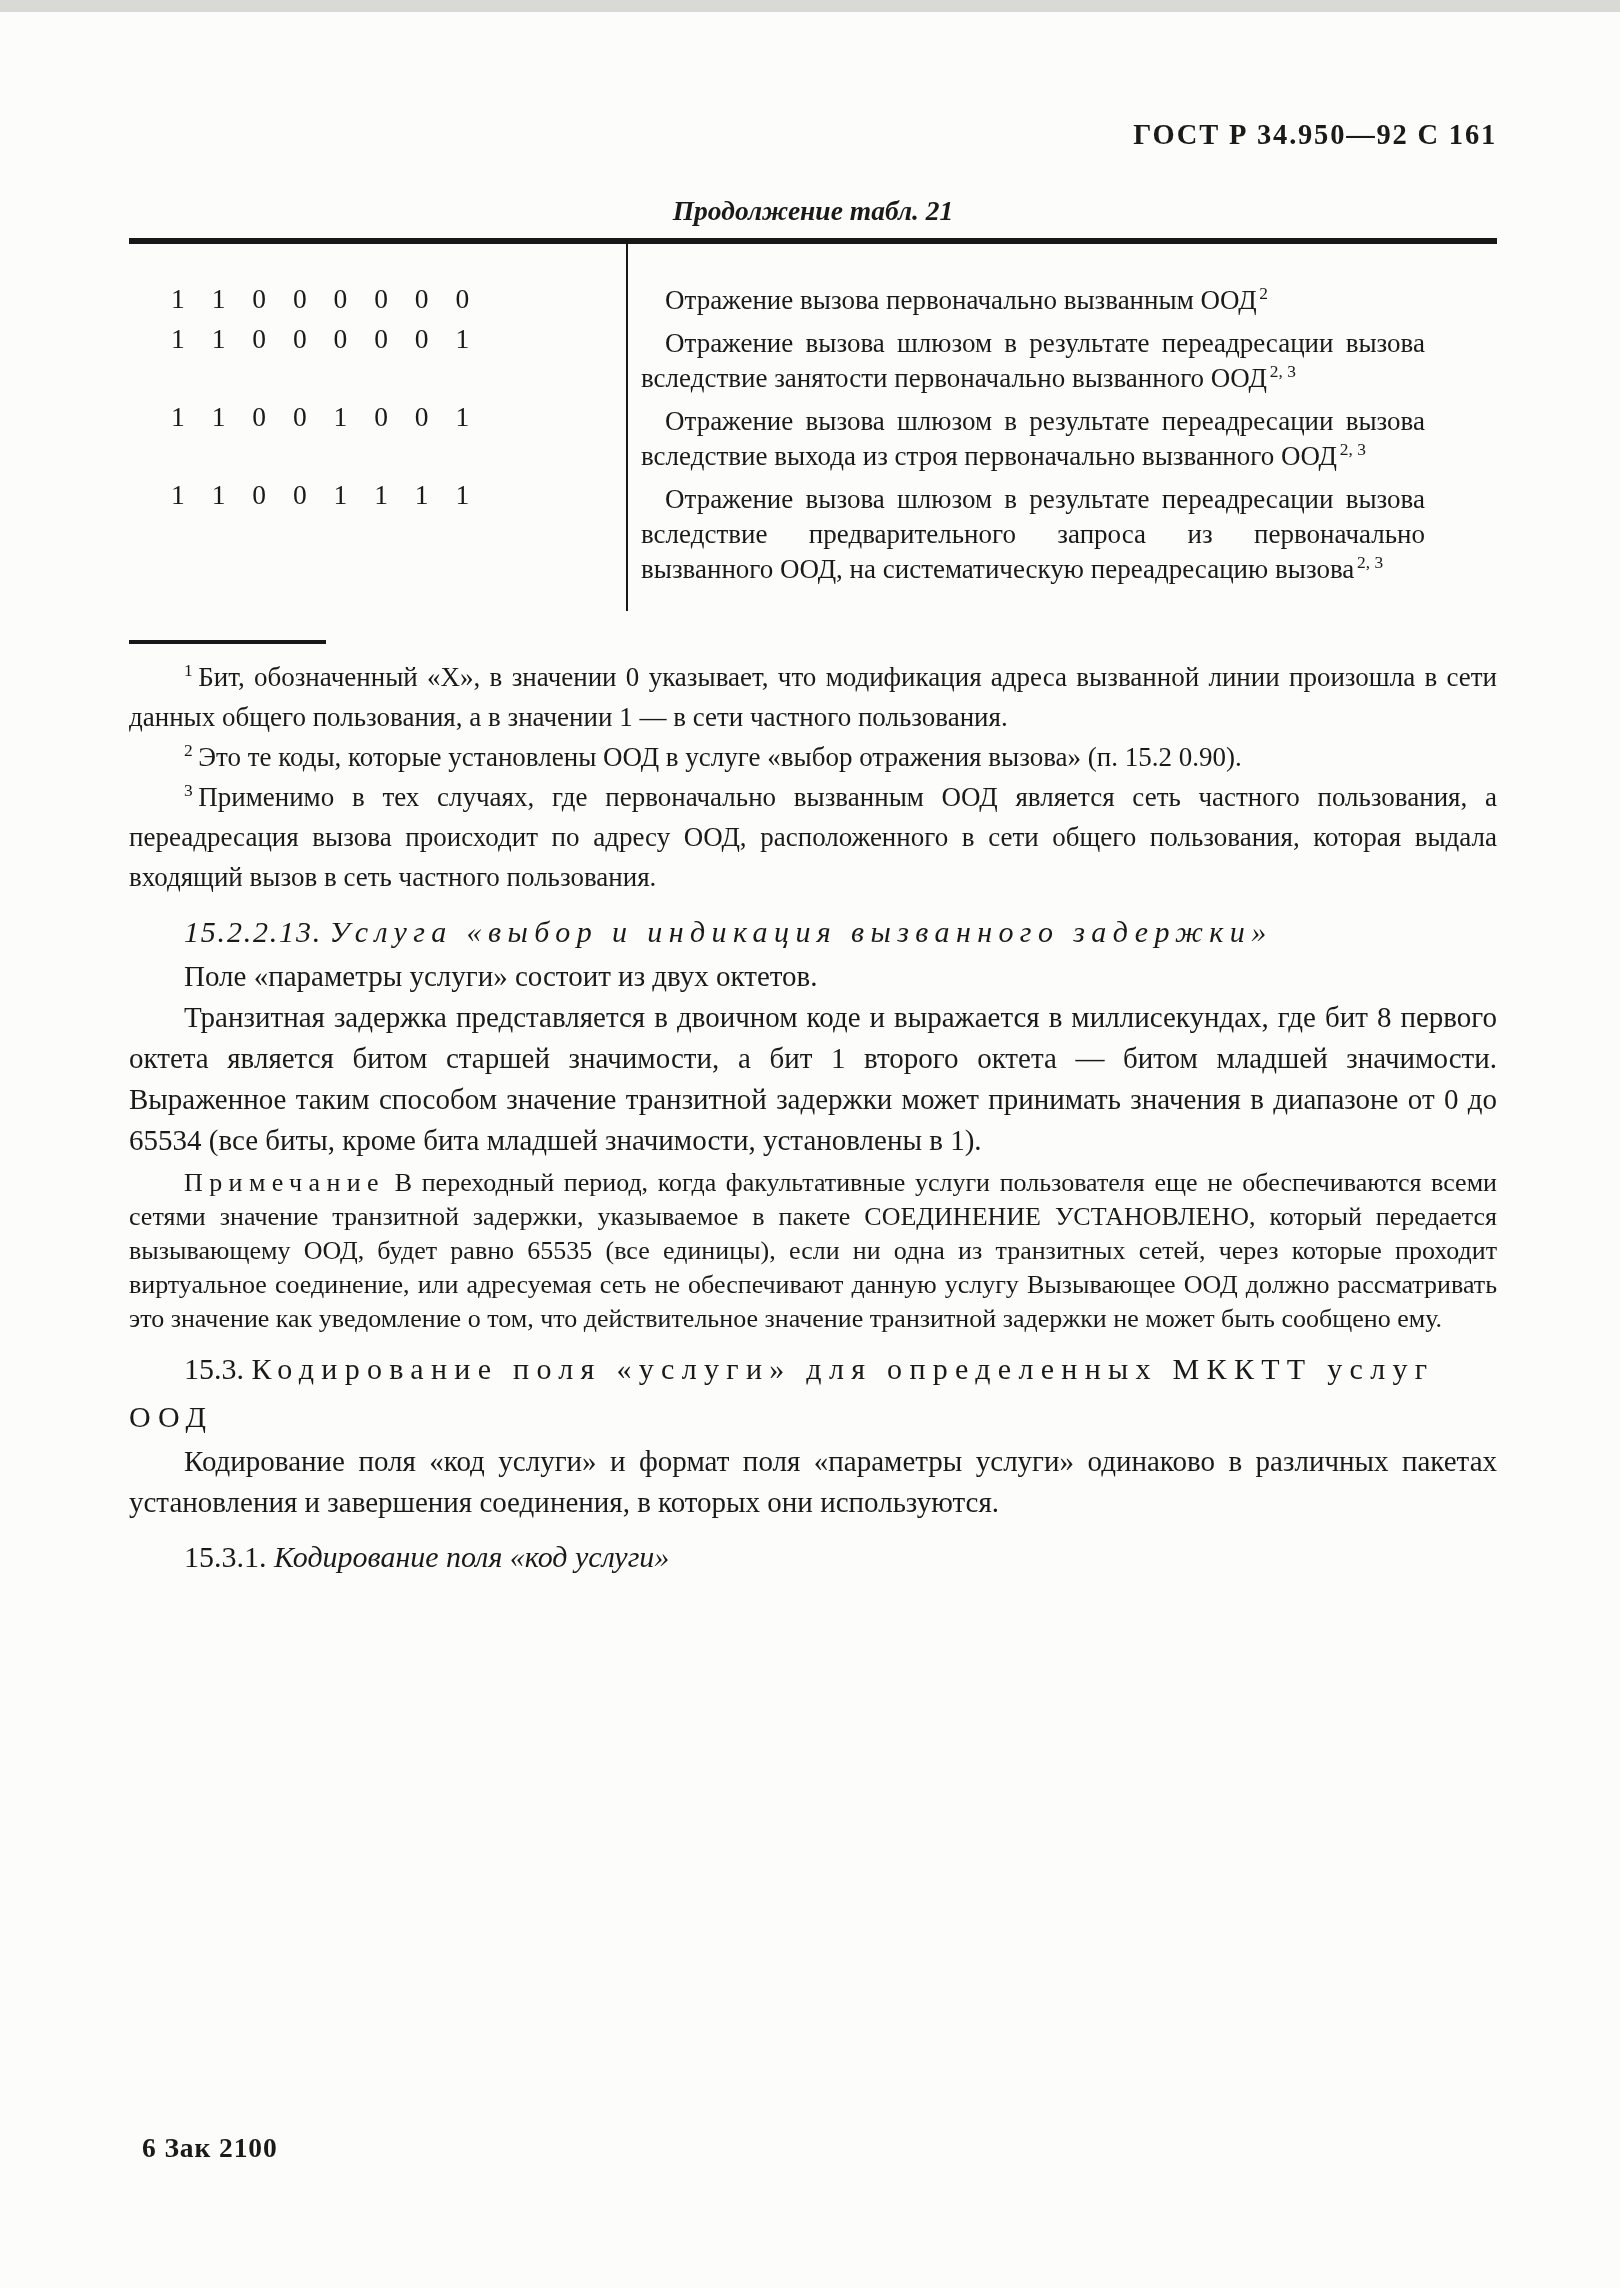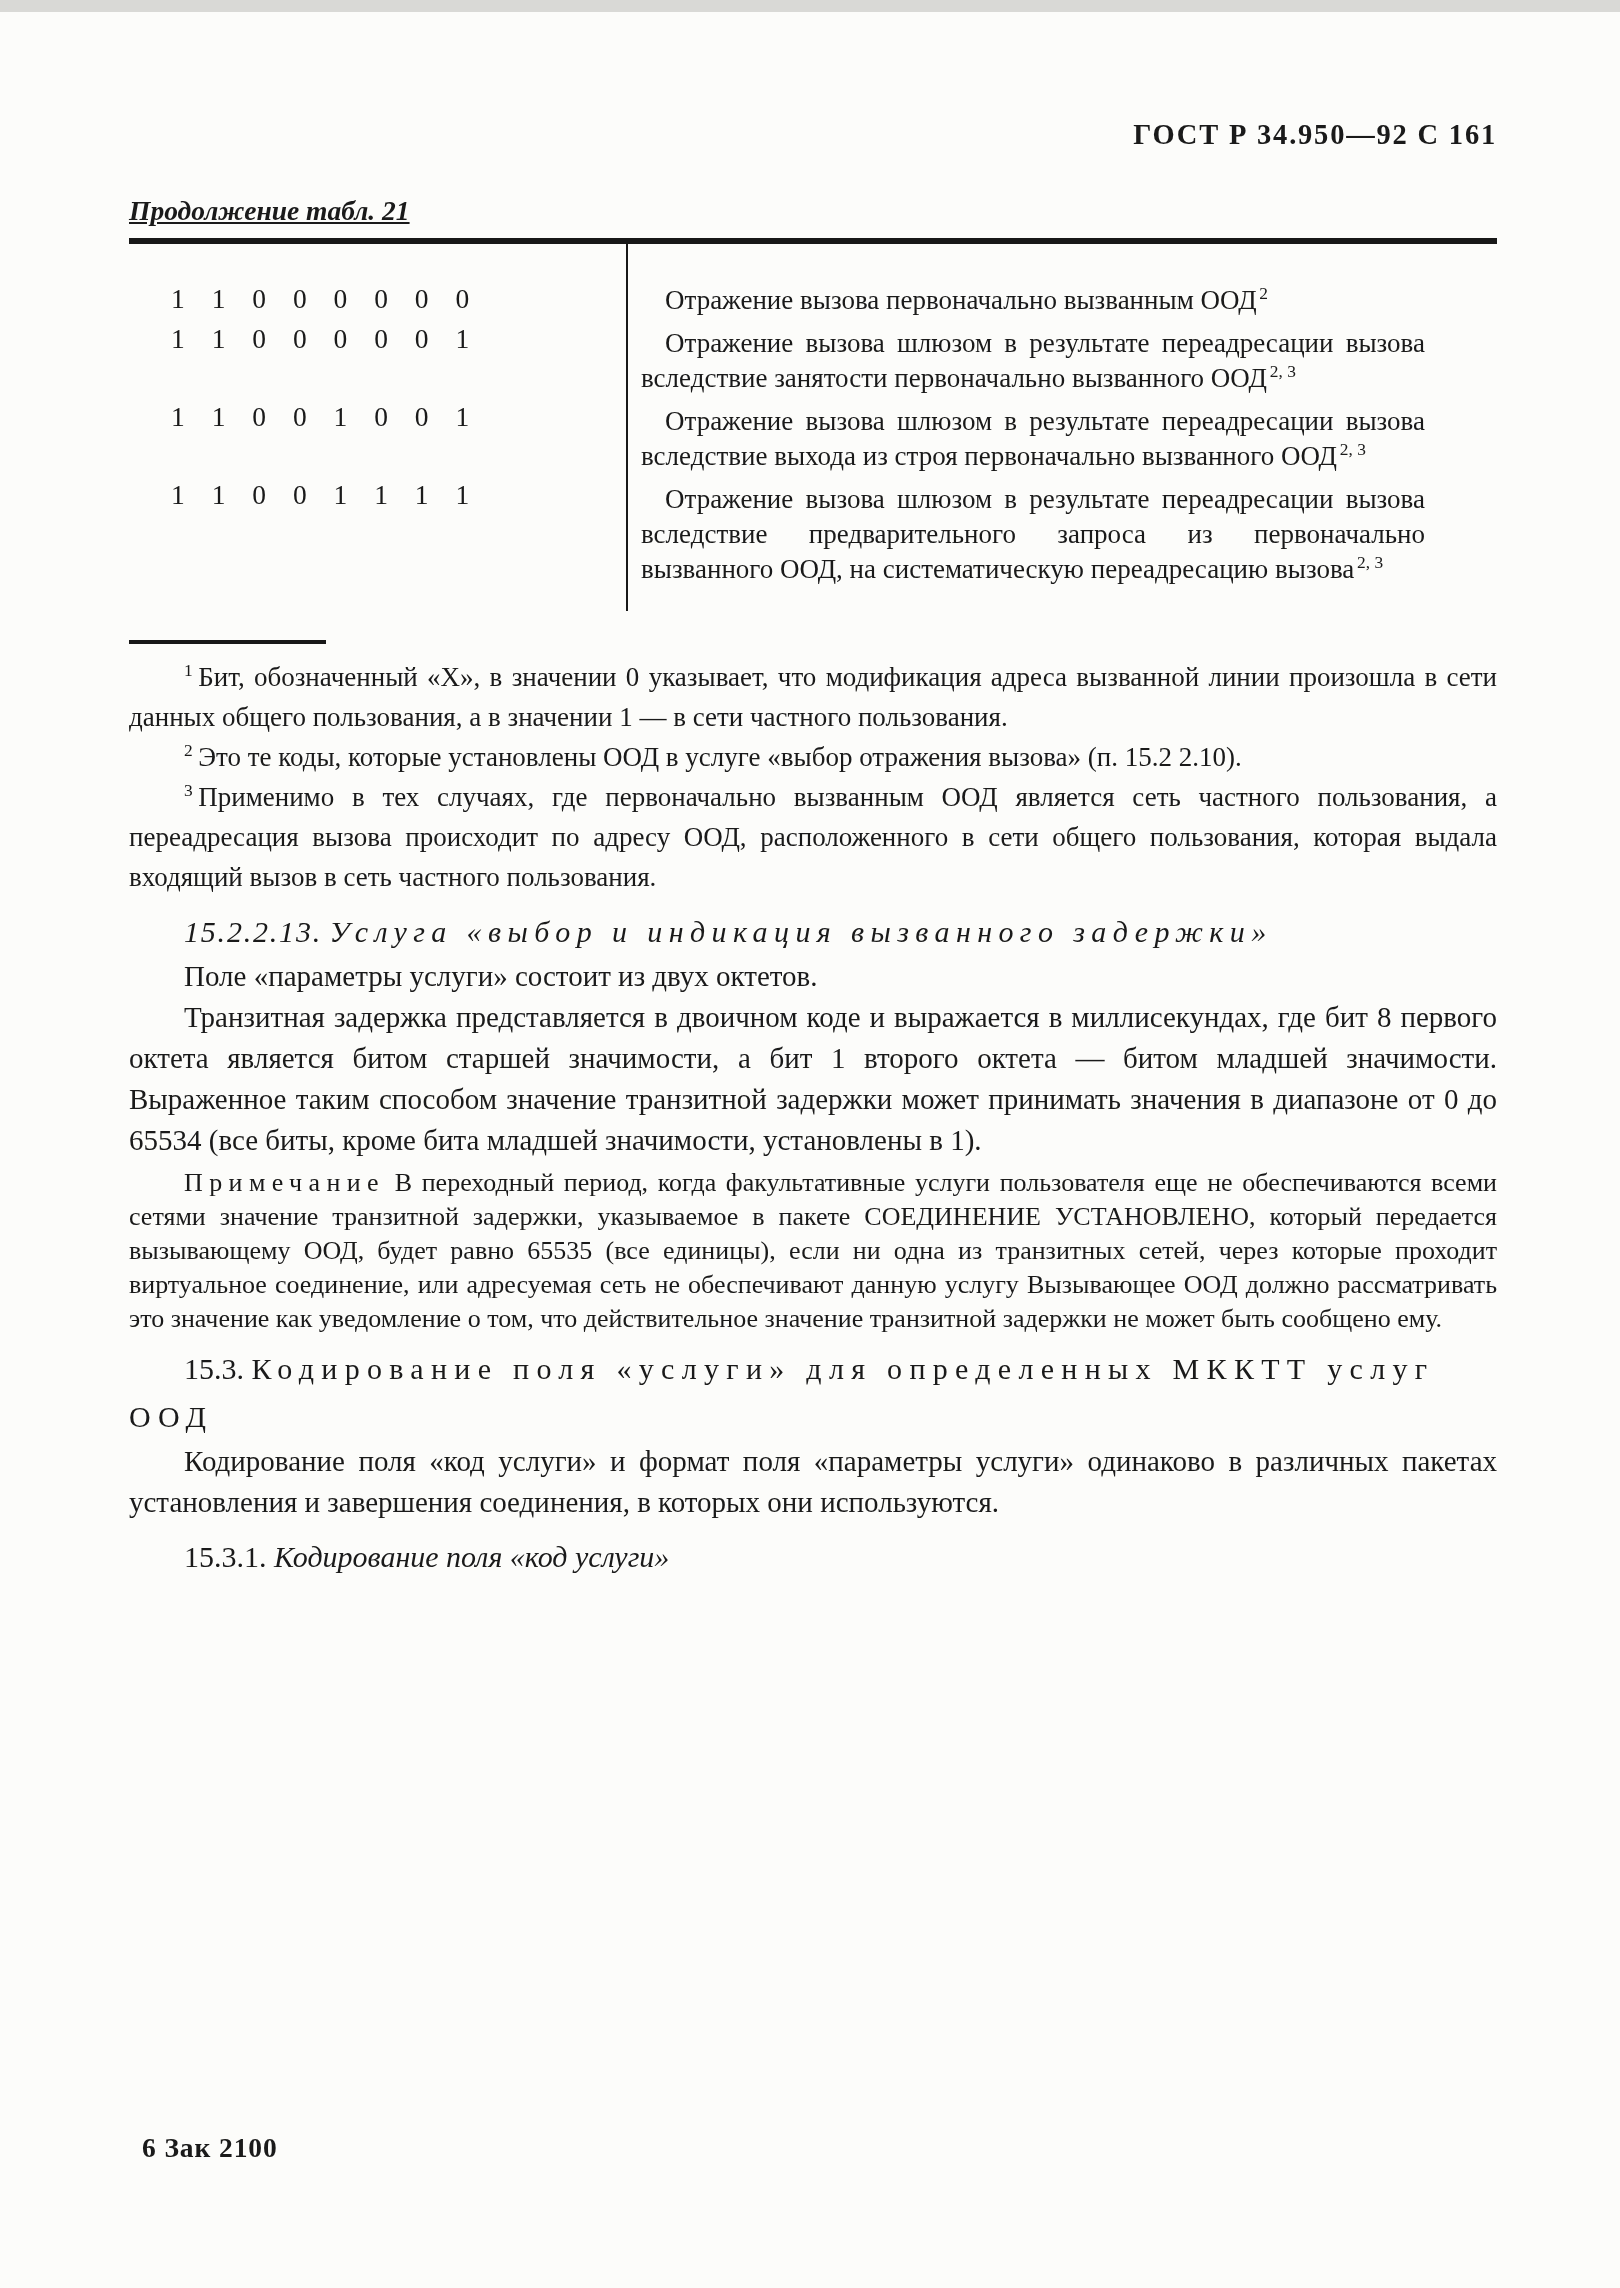--- a/index.html
+++ b/index.html
@@ -18,25 +18,24 @@
   .hdr-right {
     padding-top:107px;
     text-align:right;
     font-size:28.5px;
     font-weight:bold;
     letter-spacing:1.8px;
     white-space:pre;
   }
   .caption {
     margin-top:44px;
-    text-align:left;
+    text-align:center;
     font-style:italic;
     font-weight:bold;
     font-size:27.5px;
-    text-decoration:underline;
   }
   
   .gtable { margin-top:11px; border-top:6.4px solid #181818; }
   .gt-header { display:flex; border-bottom:5.5px solid #181818; }
   .gt-col1 { width:499px; box-sizing:border-box; border-right:2.8px solid #181818; }
   .bits-label-wrap { border-bottom:3.7px solid #181818; text-align:center; padding:9.2px 0 7.3px; }
   .bits-label { font-size:27px; letter-spacing:2.8px; }
   .bits-numbers { padding:29px 0 14.7px 42px; font-size:27.5px; letter-spacing:10px; white-space:nowrap; }
   .gt-col2 { flex:1; display:flex; align-items:center; justify-content:center; }
   .cause-hdr { font-size:27px; letter-spacing:0.9px; }
@@ -114,21 +113,21 @@
         <div class="gt-bits">1 1 0 0 1 1 1 1</div>
         <div class="gt-cause"><span>Отражение вызова шлюзом в результате переадресации вызова вследствие предварительного запроса из первоначально вызванного ООД, на систематическую переадресацию вызова</span><sup class="cause-sup">2, 3</sup></div>
       </div>
     </div>
   </div>
 
   <div class="fn-rule"></div>
 
   <div class="footnotes">
     <p class="footnote"><sup class="fn-sup">1</sup><span>Бит, обозначенный «X», в значении 0 указывает, что модификация адреса вызванной линии произошла в сети данных общего пользования, а в значении 1 — в сети частного пользования.</span></p>
-    <p class="footnote"><sup class="fn-sup">2</sup><span>Это те коды, которые установлены ООД в услуге «выбор отражения вызова» (п. 15.2 2.10).</span></p>
+    <p class="footnote"><sup class="fn-sup">2</sup><span>Это те коды, которые установлены ООД в услуге «выбор отражения вызова» (п. 15.2 0.90).</span></p>
     <p class="footnote"><sup class="fn-sup">3</sup><span>Применимо в тех случаях, где первоначально вызванным ООД является сеть частного пользования, а переадресация вызова происходит по адресу ООД, расположенного в сети общего пользования, которая выдала входящий вызов в сеть частного пользования.</span></p>
   </div>
 
   <p class="h1522"><span class="sec-no">15.2.2.13.</span> <span class="sec-title">Услуга «выбор и индикация вызванного задержки»</span></p>
 
   <p class="bodypar">Поле «параметры услуги» состоит из двух октетов.</p>
 
   <p class="bodypar">Транзитная задержка представляется в двоичном коде и выражается в миллисекундах, где бит 8 первого октета является битом старшей значимости, а бит 1 второго октета — битом младшей значимости. Выраженное таким способом значение транзитной задержки может принимать значения в диапазоне от 0 до 65534 (все биты, кроме бита младшей значимости, установлены в 1).</p>
 
   <p class="note"><span class="note-label">Примечание</span> <span>В переходный период, когда факультативные услуги пользователя еще не обеспечиваются всеми сетями значение транзитной задержки, указываемое в пакете СОЕДИНЕНИЕ УСТАНОВЛЕНО, который передается вызывающему ООД, будет равно 65535 (все единицы), если ни одна из транзитных сетей, через которые проходит виртуальное соединение, или адресуемая сеть не обеспечивают данную услугу Вызывающее ООД должно рассматривать это значение как уведомление о том, что действительное значение транзитной задержки не может быть сообщено ему.</span></p>

